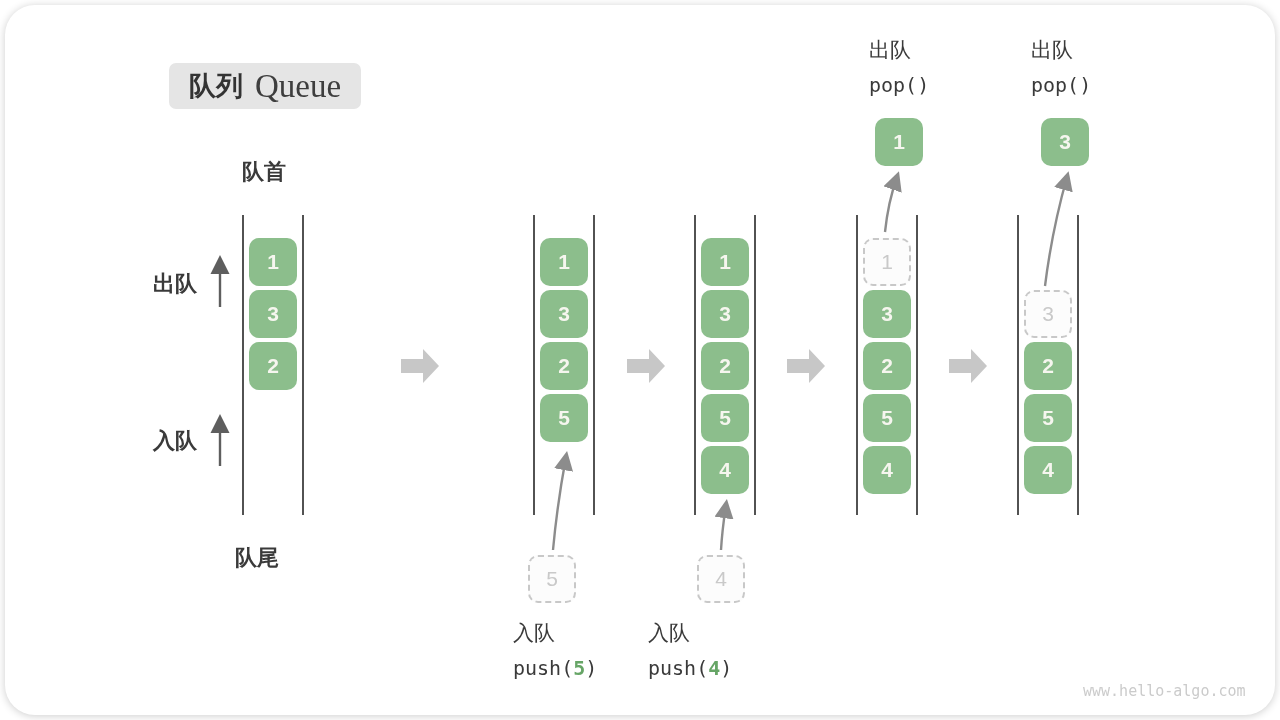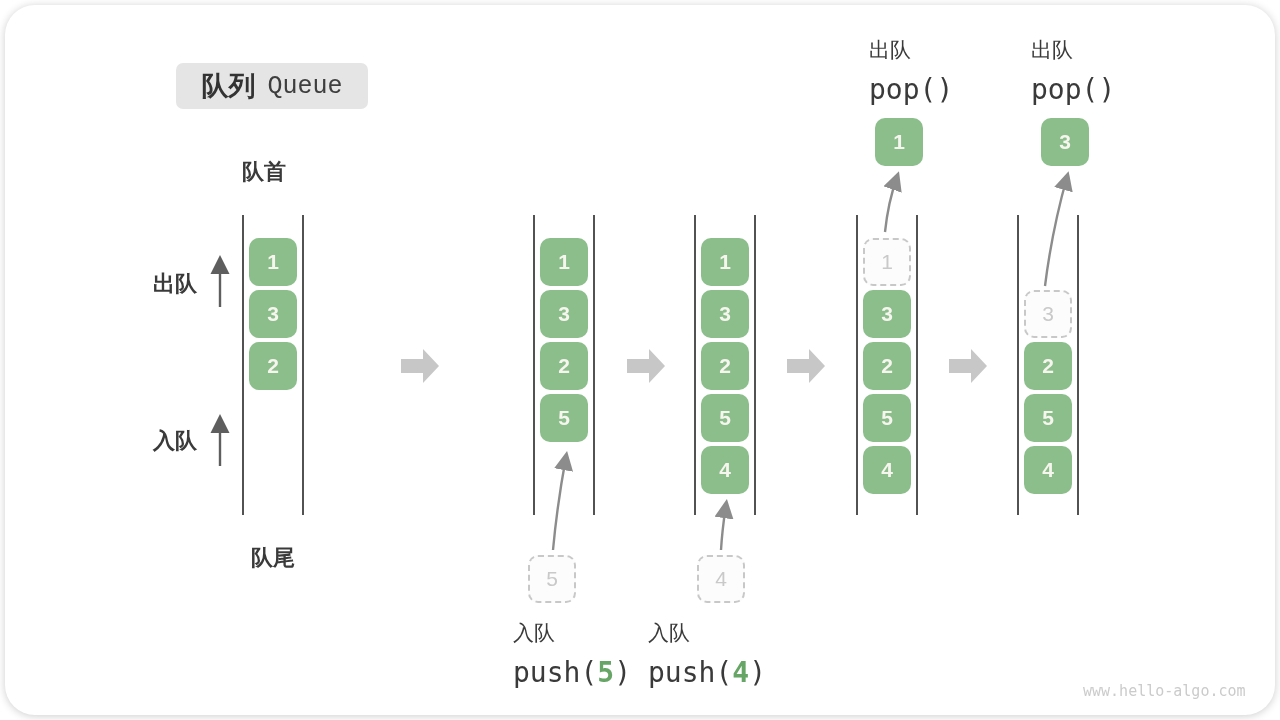--- a/index.html
+++ b/index.html
@@ -5,30 +5,30 @@
   * { margin:0; padding:0; box-sizing:border-box; }
   html,body { width:1280px; height:720px; background:#ffffff; overflow:hidden;
               font-family:"Liberation Sans", sans-serif; }
   .card { position:absolute; left:5px; top:5px; width:1270px; height:710px;
           background:#ffffff; border-radius:30px;
           box-shadow:0 1px 9px rgba(0,0,0,0.20); }
   .overlay { position:absolute; left:0; top:0; width:1280px; height:720px;
              z-index:5; pointer-events:none; }
 
   
-  .title-box { position:absolute; left:171px; top:58px; width:192px; height:46px;
+  .title-box { position:absolute; left:164px; top:58px; width:192px; height:46px;
                background:#e5e5e5; border-radius:7px; display:flex; align-items:center;
                justify-content:center; gap:12px; z-index:3; }
   .title-zh { font-size:27px; font-weight:700; color:#333333; }
-  .title-en { font-family:Liberation Mono, monospace; font-size:25px; color:#3e3e3e; }
+  .title-en { font-family:Liberation Serif, serif; font-size:33px; color:#3e3e3e; }
 
   
   .lbl { position:absolute; font-size:22px; font-weight:700; color:#3a3a3a; z-index:3; }
   .lbl-front { left:237px; top:152px; width:62px; text-align:left; }
-  .lbl-rear  { left:237px; top:538px; width:62px; text-align:center; }
+  .lbl-rear  { left:221px; top:538px; width:62px; text-align:center; }
   .lbl-dequeue { left:148px; top:264px; width:52px; text-align:left; }
   .lbl-enqueue { left:148px; top:421px; width:52px; text-align:left; }
 
   
   .queue { position:absolute; top:210px; width:62px; height:300px; z-index:2; }
   #q1 { left:237px; } #q2 { left:528px; } #q3 { left:689px; } #q4 { left:851px; } #q5 { left:1012px; }
   .rail { position:absolute; top:0; width:2px; height:300px; background:#525252; }
   .rail.l { left:0; } .rail.r { right:0; }
   .slots { position:absolute; top:23px; left:7px; width:48px; height:270px; }
 
@@ -41,21 +41,21 @@
                 font-weight:400; }
   .staged-2 { left:523px; top:550px; }
   .staged-3 { left:692px; top:550px; }
   .popped-4 { left:870px; top:113px; }
   .popped-5 { left:1036px; top:113px; }
 
   
   .op { position:absolute; z-index:3; }
   .op .zh { font-size:21px; font-weight:500; color:#3a3a3a; }
   .op .code { margin-top:9px; font-family:"DejaVu Sans Mono", monospace;
-              font-size:28px; color:#3a3a3a; white-space:nowrap; }
+              font-size:20px; color:#3a3a3a; white-space:nowrap; }
   .op .code .arg { color:var(--arg-green,#66a566); font-weight:700; }
   .op-push-1 { left:508px; top:614px; }
   .op-push-2 { left:643px; top:614px; }
   .op-pop-1  { left:864px; top:31px; }
   .op-pop-2  { left:1026px; top:31px; }
 
   .watermark { position:absolute; left:1078px; top:677px;
                font-family:"DejaVu Sans Mono", monospace; font-size:15px;
                color:#cbcbcb; z-index:3; }
 </style>

